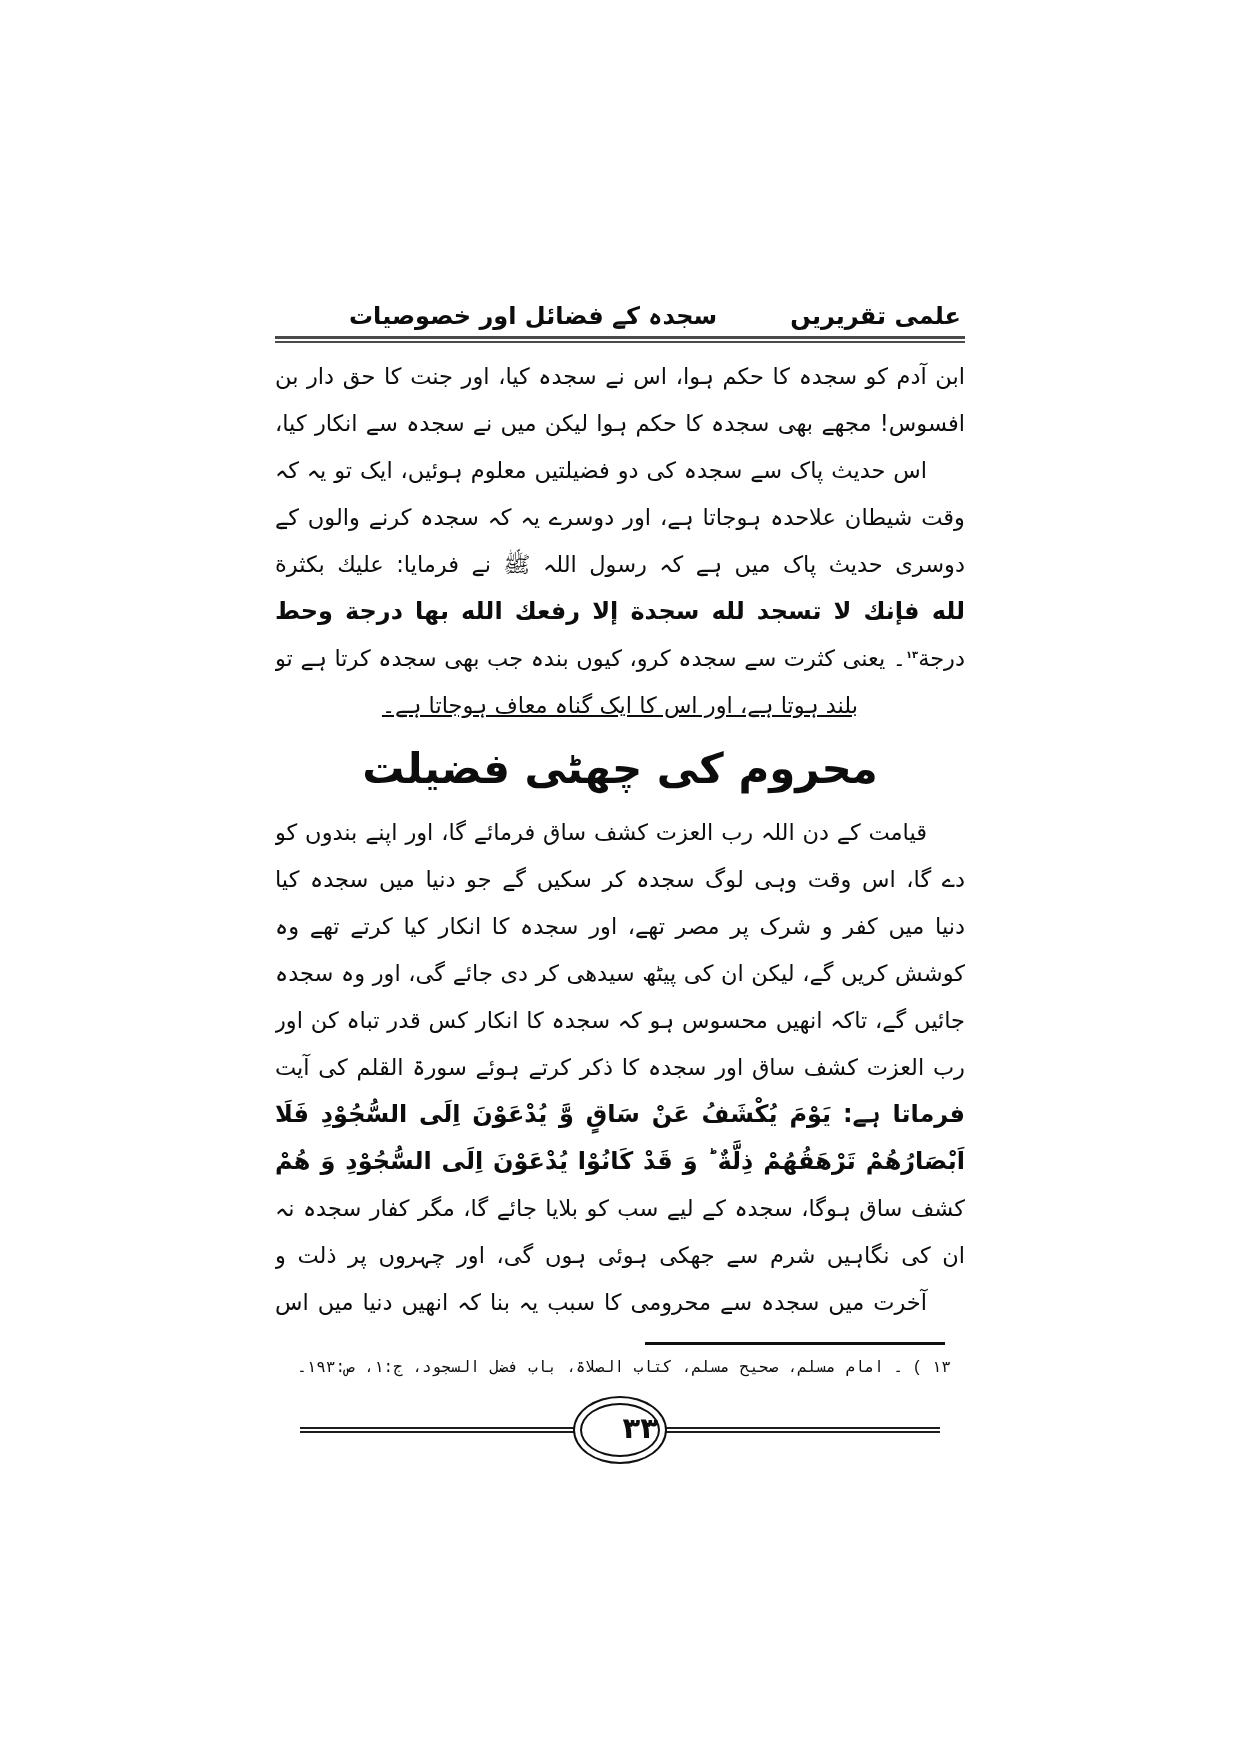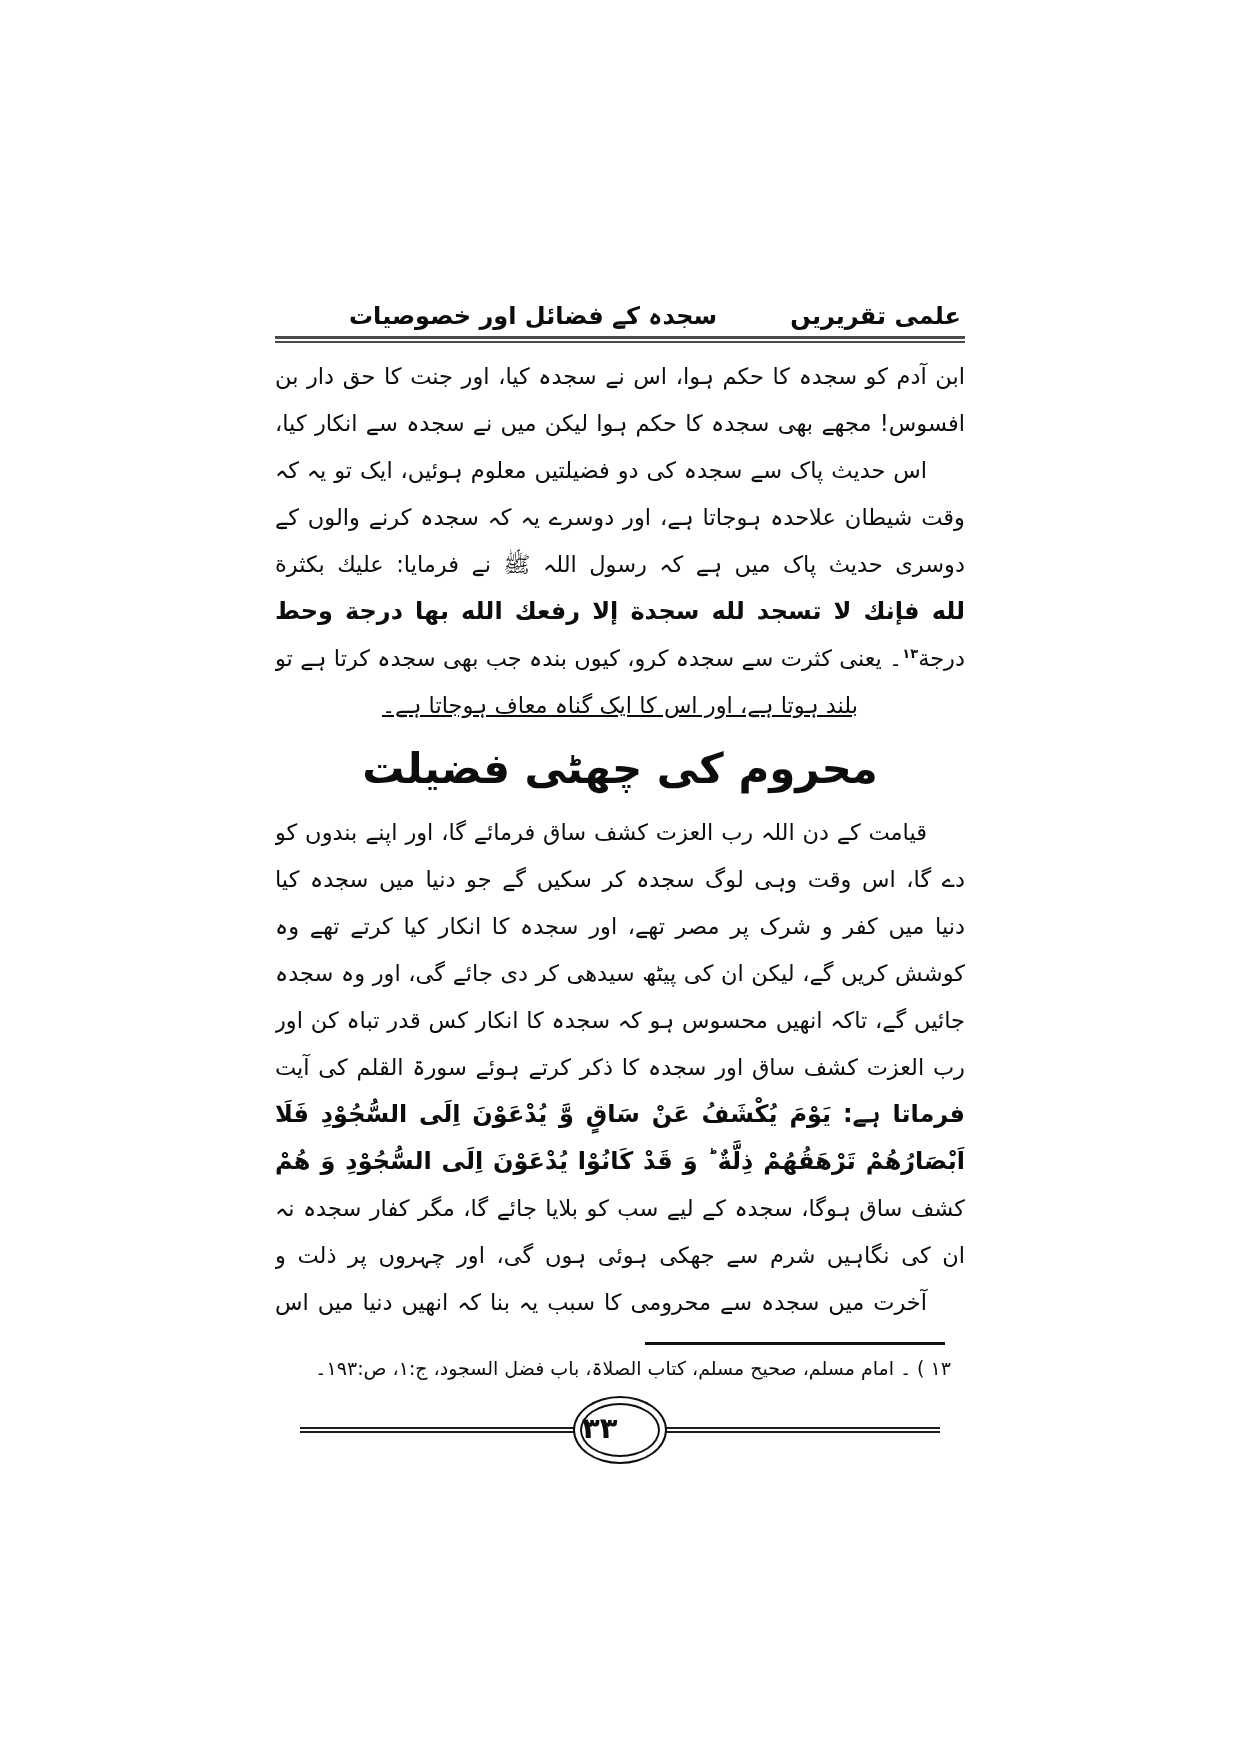--- a/index.html
+++ b/index.html
@@ -47,21 +47,21 @@
     white-space:nowrap0;
   }
   .ln.first { padding-right:38px; }
   .ln.arabic { font-weight:bold; font-size:24px; }
   .ln.lastline {
     text-align:center;
     text-align-last:center;
     text-decoration:underline;
   }
   sup.fn-ref {
-    font-size:13px;
+    font-size:10px;
     vertical-align:super;
     line-height:0;
     font-weight:bold;
   }
   .section-heading {
     text-align:center;
     text-align-last:center;
     font-size:42px;
     font-weight:bold;
     line-height:76px;
@@ -69,24 +69,25 @@
     margin:2px 0 2px;
     overflow:hidden;
   }
   
   .footnote-rule {
     width:300px;
     border-top:3px solid #101010;
     margin:16px 20px 8px auto; 
   }
   .footnote {
-    font-size:19px;
+    font-size:16px;
     line-height:30px;
     text-align:right;
     padding-right:14px;
+    font-family:Liberation Mono, monospace;
   }
   
   .page-footer {
     position:relative;
     margin-top:26px;
     height:70px;
   }
   .footer-rule {
     position:absolute;
     top:18px; right:25px; left:25px;
@@ -101,21 +102,21 @@
     width:94px; height:68px;
     background:#ffffff;
     border:2.5px solid #101010;
     border-radius:50%;
     display:flex; align-items:center; justify-content:center;
   }
   .page-badge-inner {
     width:80px; height:54px;
     border:2px solid #101010;
     border-radius:50%;
-    display:flex; align-items:center; justify-content:flex-end;
+    display:flex; align-items:center; justify-content:flex-start;
   }
   .page-number {
     font-size:29px;
     font-weight:bold;
     line-height:1;
     padding-bottom:4px;
   }
 </style>
 </head>
 <body>

